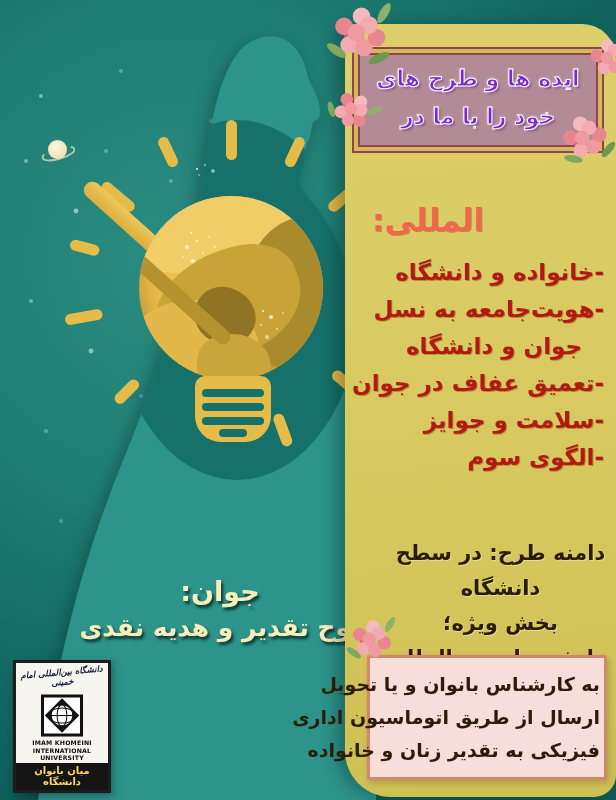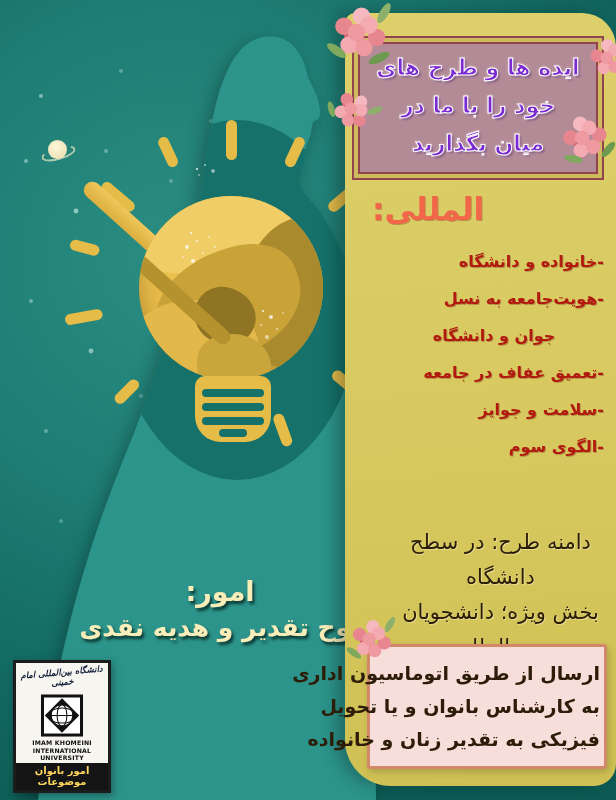--- a/index.html
+++ b/index.html
@@ -47,39 +47,39 @@
   .sparkB{left:262px;top:310px;box-shadow:8px 6px 0 1px rgba(255,255,255,.75),-2px 14px 0 rgba(255,255,255,.6),
     14px 18px 0 rgba(255,255,255,.65),4px 26px 0 1px rgba(255,255,255,.55),20px 2px 0 rgba(255,255,255,.5);}
   .sparkC{left:196px;top:168px;box-shadow:8px -4px 0 rgba(255,255,255,.6),16px 2px 0 1px rgba(255,255,255,.5),
     2px 6px 0 rgba(255,255,255,.45);}
   .base{position:absolute;left:195px;top:376px;width:76px;height:66px;background:#e6bc49;
     border-radius:10px 10px 26px 26px;}
   .base .slot{position:absolute;left:7px;width:62px;height:8px;background:#15716a;border-radius:4px;}
   .slot1{top:13px;} .slot2{top:27px;} .slot3{top:41px;}
   .slot4{top:53px;left:24px !important;width:28px !important;height:7px;}
   
-  .column{position:absolute;left:345px;top:13px;right:0;height:773px;
+  .column{position:absolute;left:345px;top:24px;right:0;height:773px;
     background:linear-gradient(175deg,#ddd06b 0%,#d7c95f 55%,#cfc054 100%);
     border-radius:10px 34px 22px 46px;box-shadow:-9px 0 16px rgba(0,10,9,.28);}
   
   .banner-frame{position:absolute;left:7px;top:23px;width:252px;background:#cdbb5e;
     border:2px solid #93434e;padding:4px;box-sizing:border-box;}
   .banner-inner{border:2px solid #93434e;background:#b38b97;padding:5px 2px 9px;text-align:center;direction:rtl;}
   .banner-line{font-weight:bold;font-size:22px;line-height:38px;color:#7b2ad2;
     -webkit-text-stroke:1px #ffffff;text-shadow:0 0 3px rgba(255,255,255,.85),2px 2px 2px rgba(60,10,90,.45);}
   
   .topics{position:absolute;right:12px;top:178px;width:250px;direction:rtl;text-align:right;}
   .topics-title{font-size:31px;font-weight:bold;color:#f2674a;padding-left:18px;text-align:left;
     text-shadow:1px 1px 0 rgba(130,40,20,.35);margin-bottom:16px;}
-  .topic-line{font-size:16px;font-weight:bold;color:#b21a10;line-height:37px;
+  .topic-line{font-size:23px;font-weight:bold;color:#b21a10;line-height:37px;
     text-shadow:1px 1px 0 rgba(100,12,6,.3);white-space:nowrap;}
   .topic-line.indent{padding-left:30px;text-align:center;}
   
   .scope{position:absolute;left:0;right:0;top:512px;text-align:center;direction:rtl;}
-  .scope div{font-size:21px;font-weight:normal;color:#2a1c08;line-height:35px;text-shadow:1px 1px 0 rgba(255,250,220,.4);margin-left:40px;}
+  .scope div{font-size:21px;font-weight:bold;color:#2a1c08;line-height:35px;text-shadow:1px 1px 0 rgba(255,250,220,.4);margin-left:40px;}
   
   .subbox{position:absolute;left:22px;top:631px;width:226px;background:#f8dedb;border:3px solid #d0876a;
     border-radius:3px;box-shadow:2px 3px 7px rgba(0,0,0,.18);padding:10px 4px;direction:rtl;text-align:center;}
   .subbox div{font-size:19px;font-weight:bold;color:#2d1d08;line-height:33px;white-space:nowrap;}
   
   .prizes{position:absolute;left:70px;top:576px;width:300px;text-align:center;direction:rtl;}
   .prizes .lbl{font-size:27px;font-weight:bold;color:#f9edba;text-shadow:2px 3px 3px rgba(8,45,40,.9);margin-bottom:6px;}
   .prizes .val{font-size:25px;font-weight:bold;color:#f9edba;text-shadow:2px 3px 3px rgba(8,45,40,.9);}
   
   .logo{position:absolute;left:13px;top:660px;width:98px;height:133px;background:#f7f5ef;
@@ -146,72 +146,71 @@
   <div class="spark sparkB"></div>
   <div class="spark sparkC"></div>
   <div class="base">
     <div class="slot slot1"></div>
     <div class="slot slot2"></div>
     <div class="slot slot3"></div>
     <div class="slot slot4"></div>
   </div>
 
   <div class="prizes">
-    <div class="lbl">امور:</div>
+    <div class="lbl">جوان:</div>
     <div class="val">لوح تقدیر و هدیه نقدی</div>
   </div>
 
   <div class="logo">
     <div class="calli">دانشگاه بین‌المللی امام خمینی</div>
     <svg width="52" height="52" viewBox="0 0 60 60">
       <rect x="4" y="4" width="52" height="52" fill="#ffffff" stroke="#111" stroke-width="4"></rect>
       <polygon points="30,7 53,30 30,53 7,30" fill="#111"></polygon>
       <circle cx="30" cy="30" r="14.5" fill="#fff"></circle>
       <circle cx="30" cy="30" r="14.5" fill="none" stroke="#111" stroke-width="1.6"></circle>
       <ellipse cx="30" cy="30" rx="6.5" ry="14.5" fill="none" stroke="#111" stroke-width="1.4"></ellipse>
       <line x1="15.5" y1="30" x2="44.5" y2="30" stroke="#111" stroke-width="1.4"></line>
       <path d="M17 22.5 Q30 17.5 43 22.5" fill="none" stroke="#111" stroke-width="1.4"></path>
       <path d="M17 37.5 Q30 42.5 43 37.5" fill="none" stroke="#111" stroke-width="1.4"></path>
       <path d="M24 40 q6 6 12 0 l-6 4 z" fill="#111"></path>
     </svg>
     <div class="en-name">IMAM KHOMEINI</div>
     <div class="en-name">INTERNATIONAL UNIVERSITY</div>
-    <div class="logo-strip">امور بانوان موضوعات</div>
+    <div class="logo-strip">میان بانوان دانشگاه</div>
   </div>
 
   <div class="column">
 
     <div class="banner-frame">
       <div class="banner-inner">
         <div class="banner-line">ایده ها و طرح های خود را با ما در</div>
-        <div class="banner-line">میان بگذارید</div>
       </div>
     </div>
 
     <div class="topics">
       <div class="topics-title">المللی:</div>
       <div class="topics-list">
           <div class="topic-line">-خانواده و دانشگاه</div>
           <div class="topic-line">-هویت‌جامعه به نسل</div>
           <div class="topic-line indent">جوان و دانشگاه</div>
-          <div class="topic-line">-تعمیق عفاف در جامعه</div>
+          <div class="topic-line">-تعمیق عفاف در جوان</div>
           <div class="topic-line">-سلامت و جوایز</div>
           <div class="topic-line">-الگوی سوم</div>
         </div>
     </div>
 
     <div class="scope">
       <div>دامنه طرح: در سطح دانشگاه</div>
       <div>بخش ویژه؛ دانشجویان بین‌الملل</div>
     </div>
 
     <div class="subbox">
       <div class="sub-lines">
+          <div>به کارشناس بانوان و یا تحویل</div>
           <div>ارسال از طریق اتوماسیون اداری</div>
-          <div>به کارشناس بانوان و یا تحویل</div>
           <div>فیزیکی به تقدیر زنان و خانواده</div>
         </div>
     </div>
   </div>
 
   <div class="flower" style="left:334px;top:10px;transform:scale(1.25);">
     <span class="blossom"></span>
       <span class="leaf l1"></span>
       <span class="leaf l2"></span>
       <span class="leaf l3"></span>

